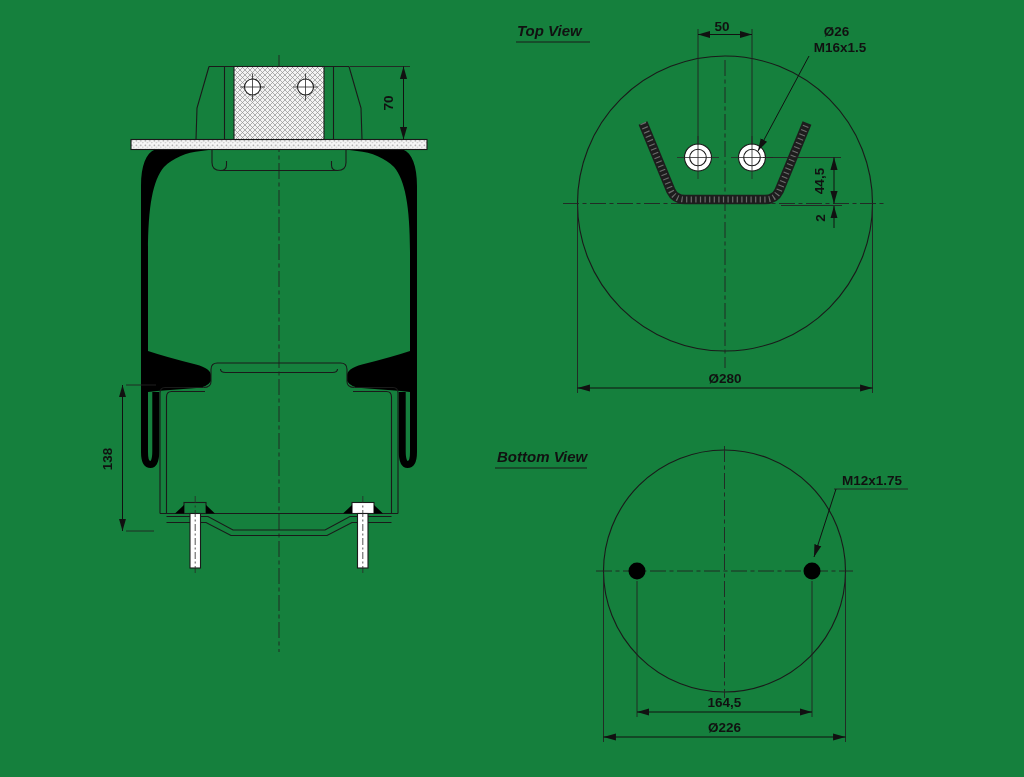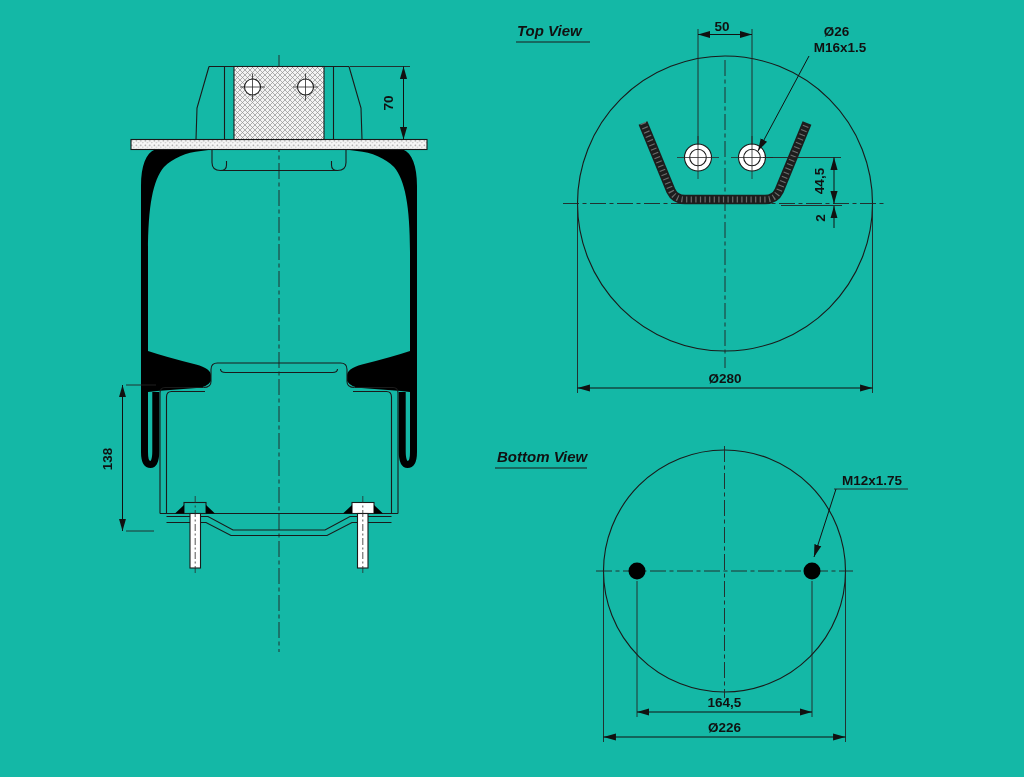--- a/index.html
+++ b/index.html
@@ -1,16 +1,16 @@
 <!DOCTYPE html>
 <html><head>
 <meta charset="utf-8">
 <style>
   html,body{margin:0;padding:0;background:#fff;}
-  #stage{position:relative;width:1024px;height:777px;background:#14b8a6;overflow:hidden;
+  #stage{position:relative;width:1024px;height:777px;background:#15803d;overflow:hidden;
          font-family:"Liberation Sans",sans-serif;}
   svg{position:absolute;left:0;top:0;}
   .thin{stroke:#1a1a1a;stroke-width:1.1;fill:none;}
   .xthin{stroke:#2a2a2a;stroke-width:0.8;fill:none;}
   .cl{stroke:#222;stroke-width:0.9;fill:none;stroke-dasharray:16 3.5 4 3.5;}
   .dim{stroke:#111;stroke-width:1;fill:none;}
   .ext{stroke:#222;stroke-width:0.9;fill:none;}
   .blk{fill:#000;stroke:none;}
   .dimtxt{font-family:"Liberation Sans",sans-serif;font-size:13.5px;font-weight:700;fill:#111;}
   .titletxt{font-family:"Liberation Sans",sans-serif;font-size:15px;font-weight:700;font-style:italic;fill:#111;}

